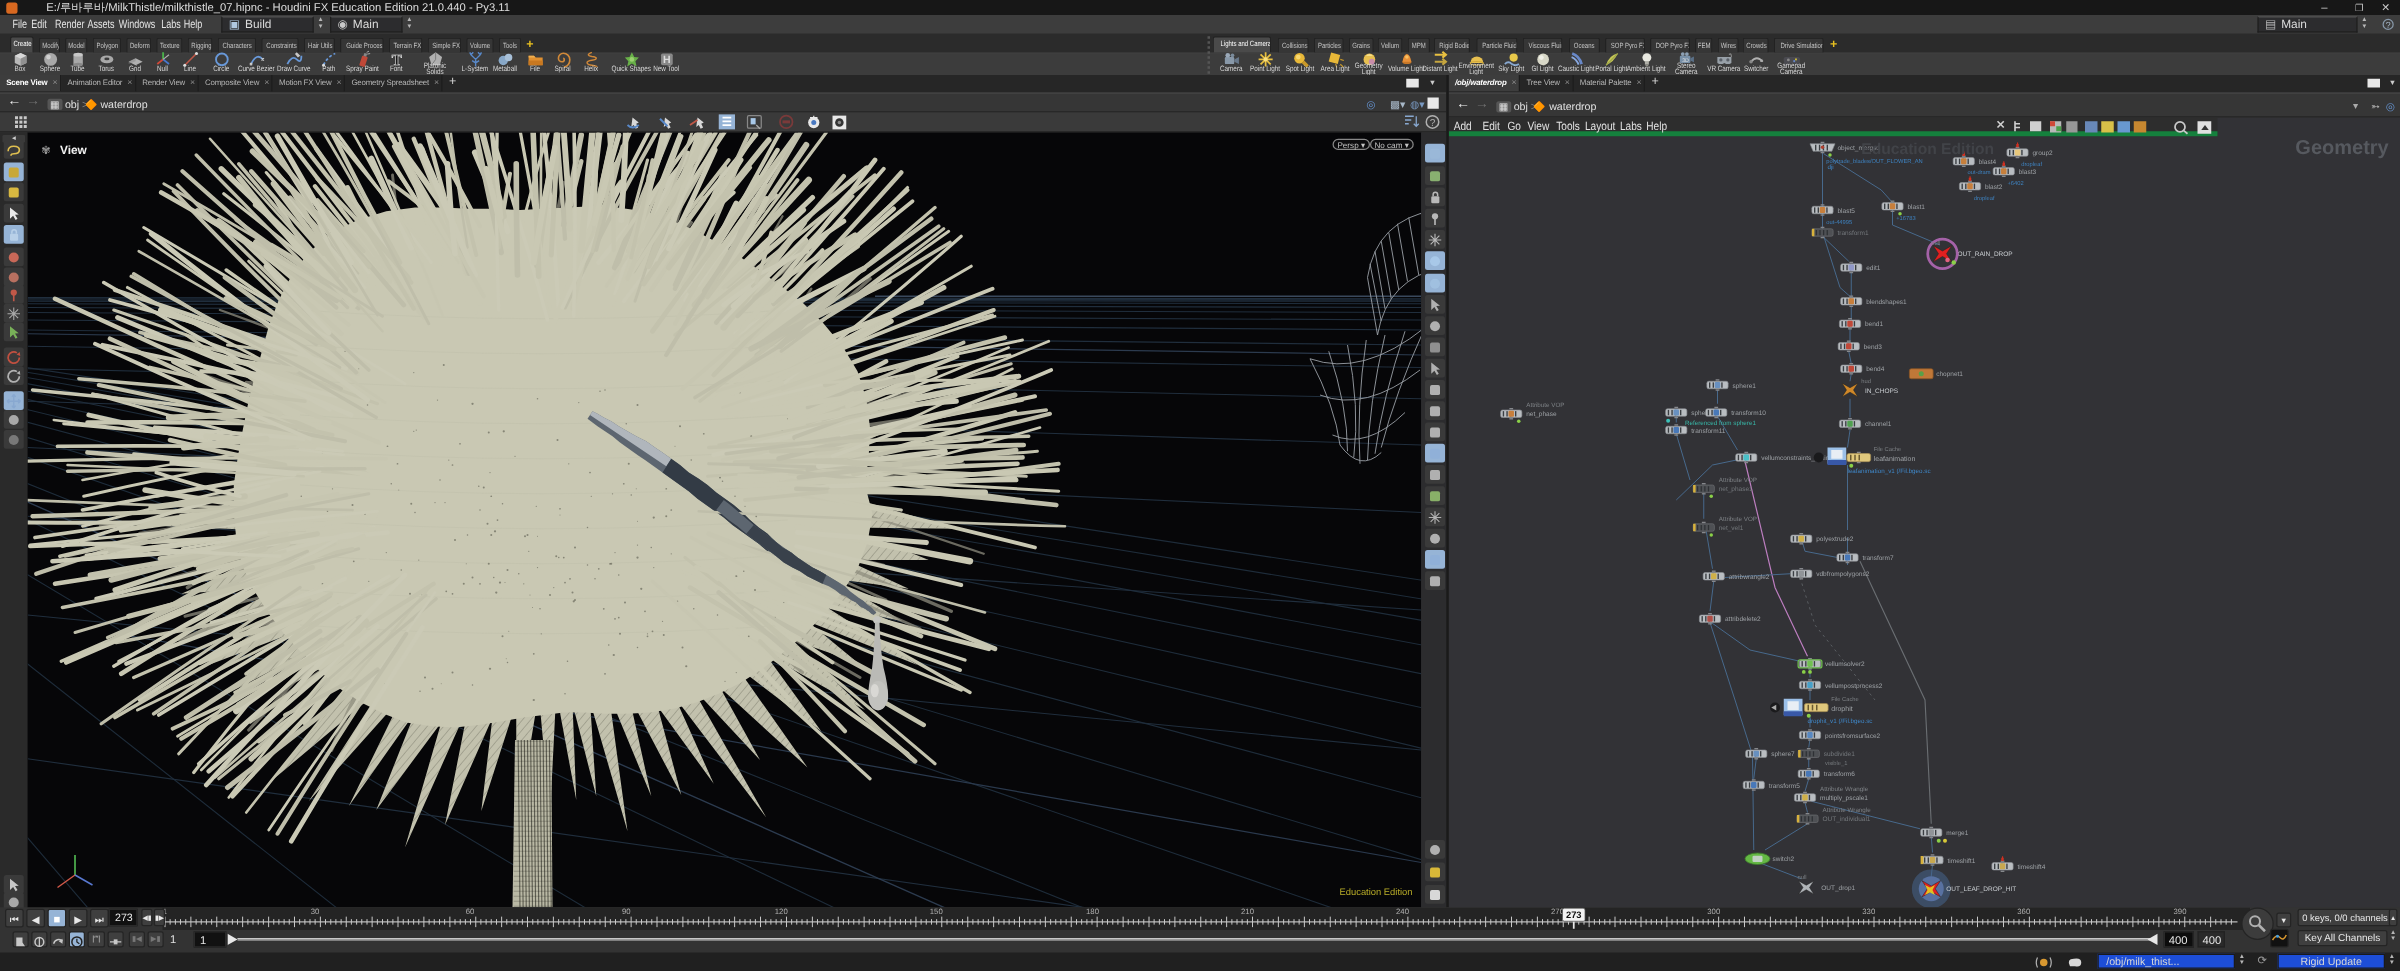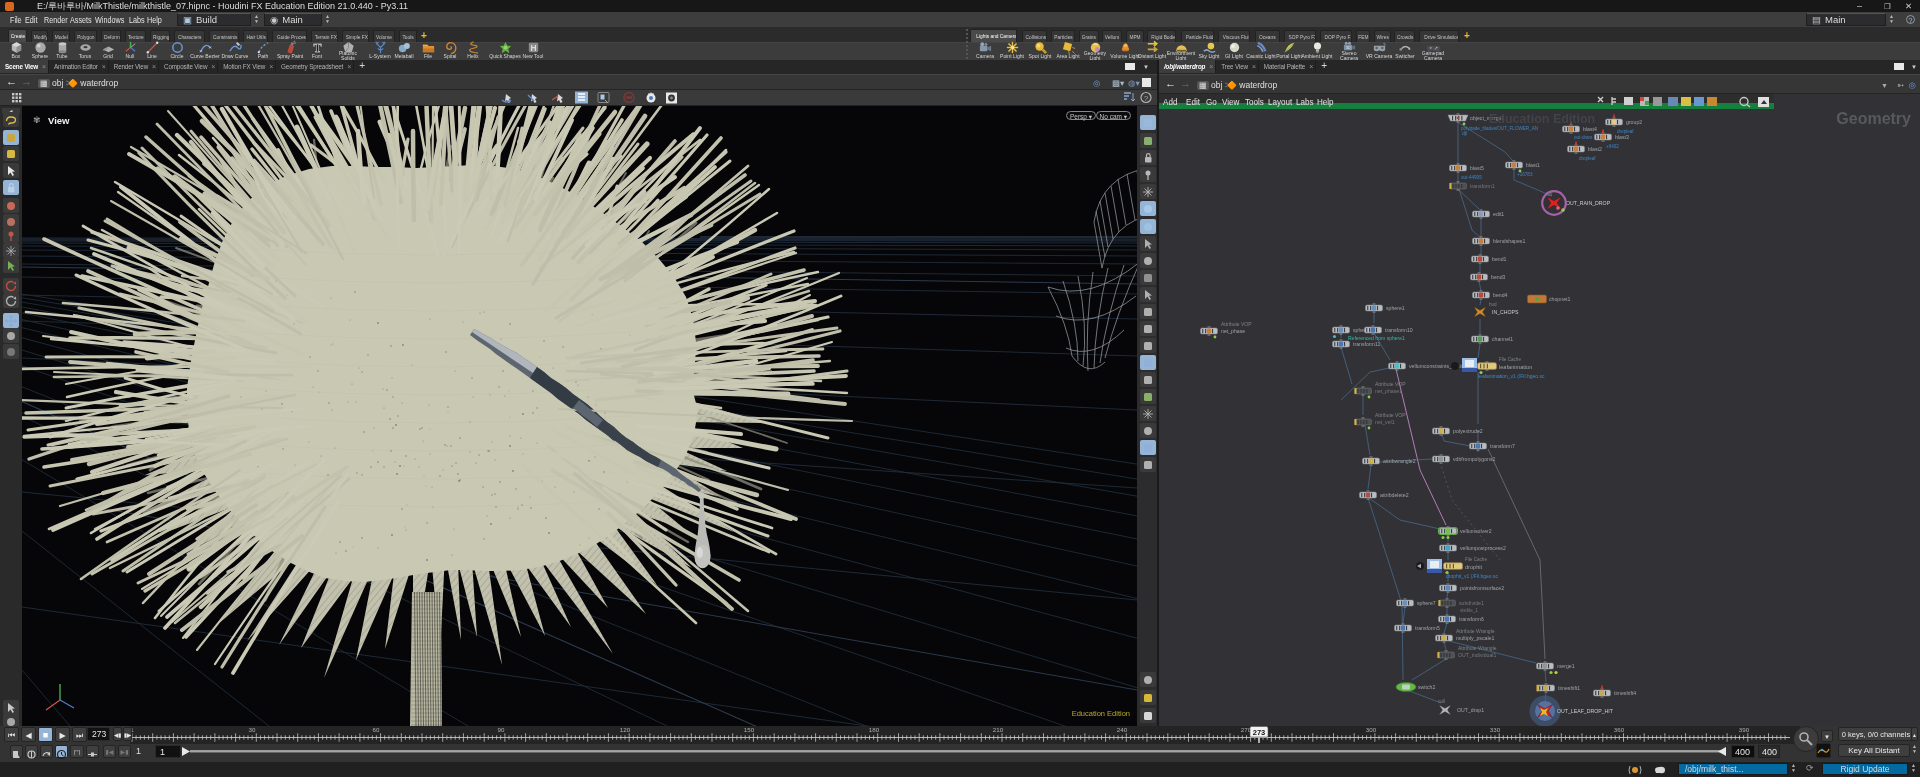--- a/index.html
+++ b/index.html
@@ -30,27 +30,27 @@
 .pplus{float:left;color:#d8d8d8;font-size:10px;line-height:12px;padding:0 5px}
 .pathbar{background:#363636;border-top:1px solid #454545;border-bottom:1px solid #252525;color:#e0e0e0;font-size:8.5px}
 .crumb{position:absolute;top:3px;height:12px;line-height:11px}
 #vtoolbar{left:0;top:90px;width:1157px;height:16px;background:#3a3a3a;border-bottom:1px solid #222}
 #viewport{left:22px;top:106px;width:1115px;height:620px;background:#060608;overflow:hidden}
 #lstrip{left:0;top:106px;width:22px;height:620px;background:#2a2a2a}
 #rstrip{left:1137px;top:106px;width:20px;height:620px;background:#2c2c2e}
 .vi{position:absolute;left:3px;width:16px;height:15px;background:#3a3a3a;border-radius:2px}
 .vi svg{display:block;margin:0.5px auto}
 #rpanel{left:1159px;top:60px;width:761px;height:666px;background:#323236}
-#netmenu{position:absolute;left:0;top:34px;width:615px;height:15px;background:#2d2d2d;color:#e2e2e2;font-size:9.5px;border-bottom:6px solid #15803d}
+#netmenu{position:absolute;left:0;top:34px;width:615px;height:15px;background:#2d2d2d;color:#e2e2e2;font-size:9.5px;border-bottom:4px solid #15803d}
 #netmenu .m{position:absolute;top:1px;line-height:14px;transform:scaleX(0.85);transform-origin:0 50%}
 #playbar{left:0;top:726px;width:1920px;height:36px;background:#333}
 .pbtn{position:absolute;background:#3f3f3f;border:1px solid #242424;border-radius:2px;color:#e8e8e8}
 .field{position:absolute;background:#111;color:#e6e6e6;font-size:9px;border:1px solid #2a2a2a}
 #statusbar{left:0;top:762px;width:1920px;height:15px;background:#202020}
-.sbtn{position:absolute;background:#0369a1;border:1px solid #1a1a1a;color:#d8d8d8;font-size:8.5px;text-align:center}
+.sbtn{position:absolute;background:#1d4ed8;border:1px solid #1a1a1a;color:#d8d8d8;font-size:8.5px;text-align:center}
 .pill{position:absolute;border:1px solid #888;border-radius:5px;background:rgba(18,18,20,.55);color:#c4c4c4;font-size:6.5px;line-height:9px;height:9px;padding:0 3px}
 </style></head><body>
 <div id="root">
   <div class="abs" id="titlebar">
     <div class="logo"></div>
     <div class="t">E:/루바루바/MilkThistle/milkthistle_07.hipnc - Houdini FX Education Edition 21.0.440 - Py3.11</div>
     <span style="position:absolute;left:1857px;top:0;color:#cfcfcf;font-size:9px">–</span>
       <span style="position:absolute;left:1884px;top:1px;color:#cfcfcf;font-size:7.5px">❐</span>
       <span style="position:absolute;left:1905px;top:0;color:#cfcfcf;font-size:8.5px">✕</span>
   </div>
@@ -2610,21 +2610,21 @@
       <line x1="8" y1="6.5" x2="1540" y2="6.5" stroke="#9a9a9a" stroke-width="2"></line>
       <line x1="8" y1="5.8" x2="1540" y2="5.8" stroke="#c8c8c8" stroke-width="0.8"></line>
       <polygon points="1544,2 1536,6.5 1544,11" fill="#e8e8e8"></polygon>
     </svg>
     <div class="field" style="left:1731px;top:19px;width:24px;height:13px;line-height:12px;padding-left:3px;background:#0d0d0d">400</div>
     <div class="field" style="left:1758px;top:19px;width:22px;height:13px;line-height:12px;padding-left:3px;background:#2a2a2a;border-color:#222">400</div>
     <div class="pbtn" style="left:1816px;top:17px;width:15px;height:15px;background:#111"><svg width="13" height="13">
           <path d="M1 8 q3 -5 6 -2 t5 -2" stroke="#d89830" fill="none" stroke-width="1.2"></path>
           <circle cx="5" cy="5" r="1.2" fill="#48a0e0"></circle>
         </svg></div>
-    <div class="pbtn" style="left:1838px;top:18px;width:72px;height:13px;font-size:8px;text-align:center;line-height:12px">Key All Distant</div>
+    <div class="pbtn" style="left:1838px;top:18px;width:72px;height:13px;font-size:8px;text-align:center;line-height:12px">Key All Channels</div>
     <div class="spin" style="left:1911px;top:18px">▲<br>▼</div>
   </div>
   <div class="abs" id="statusbar">
     <svg style="position:absolute;left:1628px;top:2px" width="46" height="12">
       <g stroke="#b0b0b0" fill="none">
           <circle cx="7" cy="6" r="3" fill="#d89830" stroke="none"></circle>
           <path d="M2 2 q-2 4 0 8 M12 2 q2 4 0 8"></path>
         </g>
       <path d="M28 9 q-3 -6 3 -6 q6 -1 6 3 q0 4 -5 3 z" fill="#d8d8d8"></path>
     </svg>

